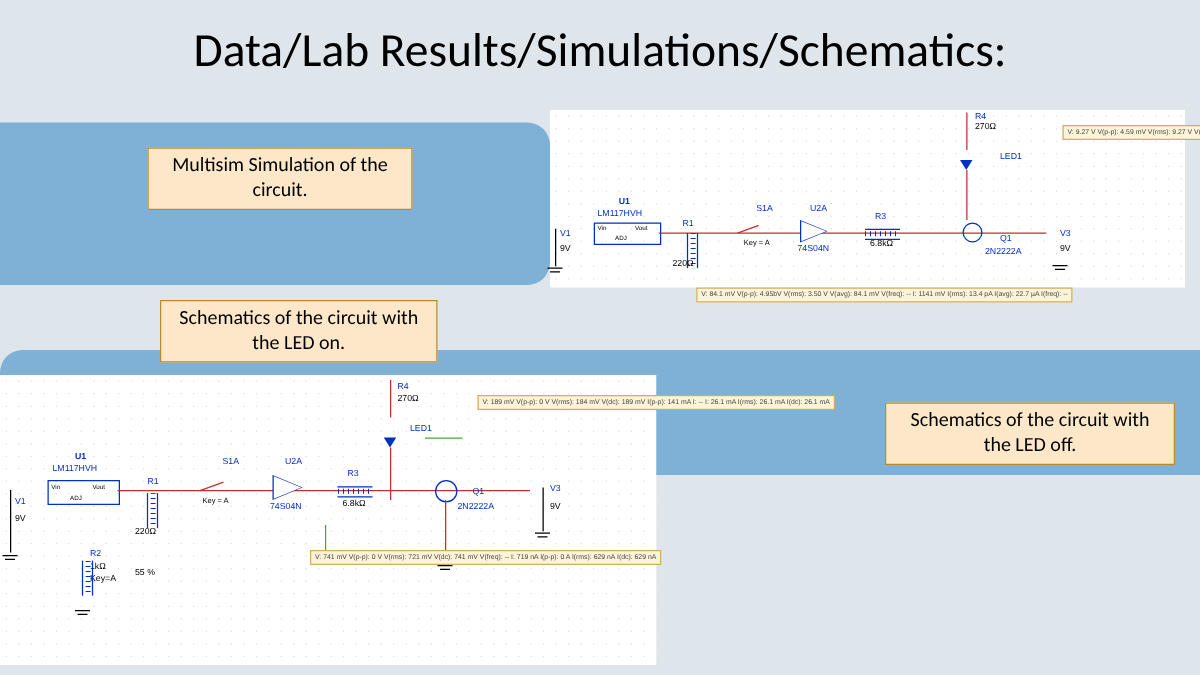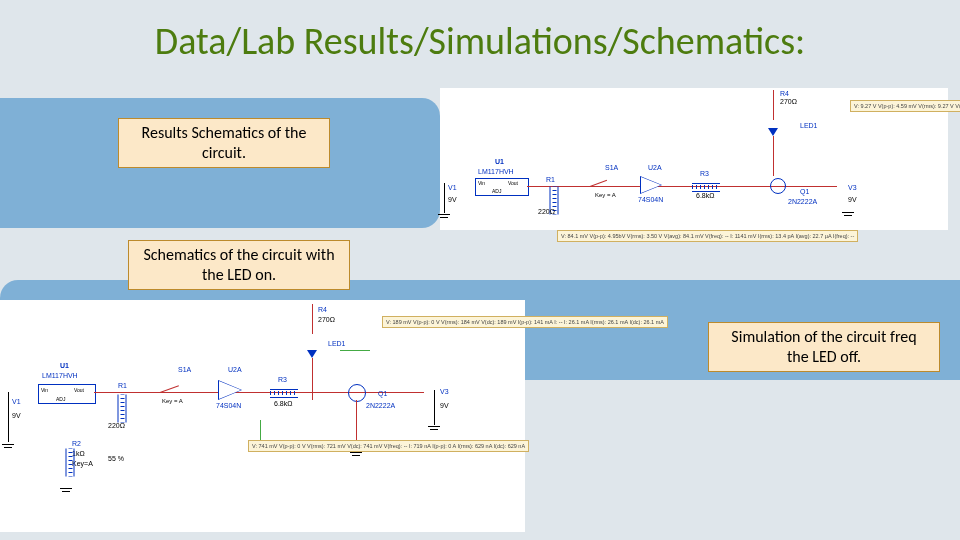--- a/index.html
+++ b/index.html
@@ -1,16 +1,16 @@
 <!DOCTYPE html>
 <html><head>
 <meta charset="utf-8">
 <style>
 html,body{margin:0;padding:0;width:960px;height:540px;background:#dfe6eb;font-family:Calibri,Arial,sans-serif;overflow:hidden}
-.title{font-size:38px;color:#4d7c0f;text-align:center;margin:18px 0 10px}
+.title{font-size:38px;color:#000000;text-align:center;margin:18px 0 10px}
 .callout{position:absolute;background:#7fb0d6;border-radius:18px;padding:0}
 .label{position:absolute;background:#fce8c8;border:1.5px solid #bc8a2c;padding:4px 10px;font-size:16px;text-align:center;line-height:1.25;color:#000}
 .schem{position:absolute;background:#fff;font-family:Arial,sans-serif}
 .dots{background-image:radial-gradient(circle,#c8c8c8 .5px,transparent .5px);background-size:10px 10px}
 .comp{position:absolute;font-size:7px;color:#0030c0;white-space:nowrap}
 .comp.blk{color:#000}
 .wire-h{position:absolute;height:1px;background:#c03030}
 .wire-v{position:absolute;width:1px;background:#c03030}
 .vbox{position:absolute;border:1px solid #d0b060;background:#fcf4d8;font-size:5.5px;line-height:1.15;padding:2px 3px;color:#444;white-space:nowrap}
 .res{position:absolute;width:28px;height:7px;border-top:1px solid #0030c0;border-bottom:1px solid #0030c0}
@@ -22,23 +22,23 @@
 </style>
 </head>
 <body>
 
 <div class="title">Data/Lab Results/Simulations/Schematics:</div>
 
 <div class="callout" style="left:0;top:98px;width:440px;height:130px;border-top-left-radius:0;border-bottom-left-radius:0"></div>
 
 <div class="callout" style="right:0;top:280px;width:960px;height:100px;border-top-right-radius:0;border-bottom-right-radius:0"></div>
 
-<div class="label" style="left:118px;top:118px;width:190px">Results Schematics of the circuit.</div>
+<div class="label" style="left:118px;top:118px;width:190px">Multisim Simulation of the circuit.</div>
 <div class="label" style="left:128px;top:240px;width:200px">Schematics of the circuit with the LED on.</div>
-<div class="label" style="left:708px;top:322px;width:210px">Simulation of the circuit freq the LED off.</div>
+<div class="label" style="left:708px;top:322px;width:210px">Schematics of the circuit with the LED off.</div>
 
 <div class="schem dots" style="left:440px;top:88px;width:508px;height:142px">
 
   <div class="comp" style="left:340px;top:2px">R4</div>
   <div class="comp blk" style="left:340px;top:10px">270Ω</div>
   <div class="wire-v" style="left:333px;top:2px;height:30px"></div>
   <div class="comp" style="left:360px;top:34px;color:#0030c0">LED1</div>
   <div class="tri" style="left:328px;top:40px"></div>
   <div class="wire-v" style="left:333px;top:48px;height:40px"></div>
 

